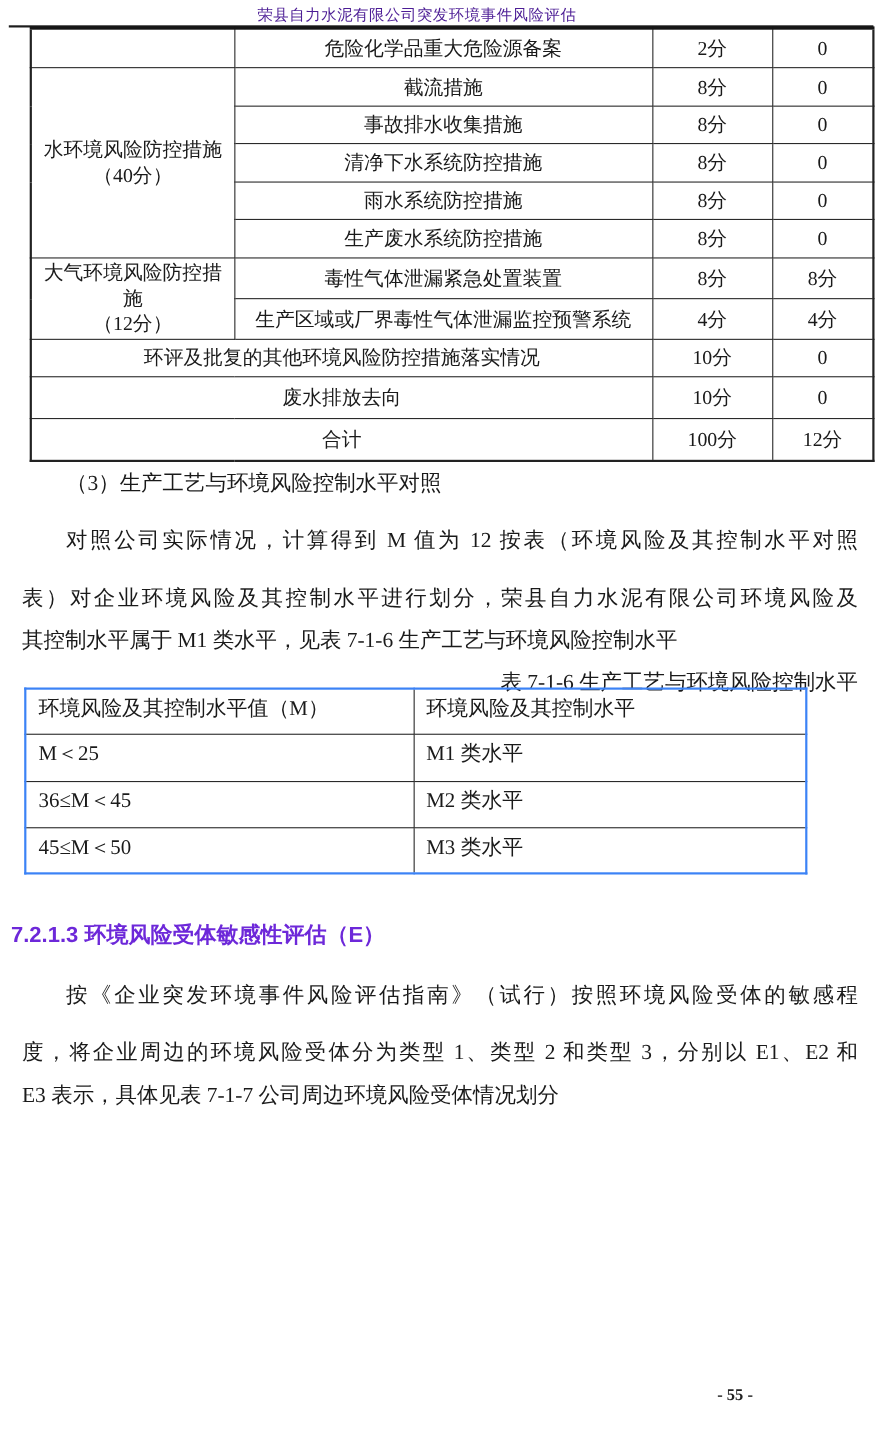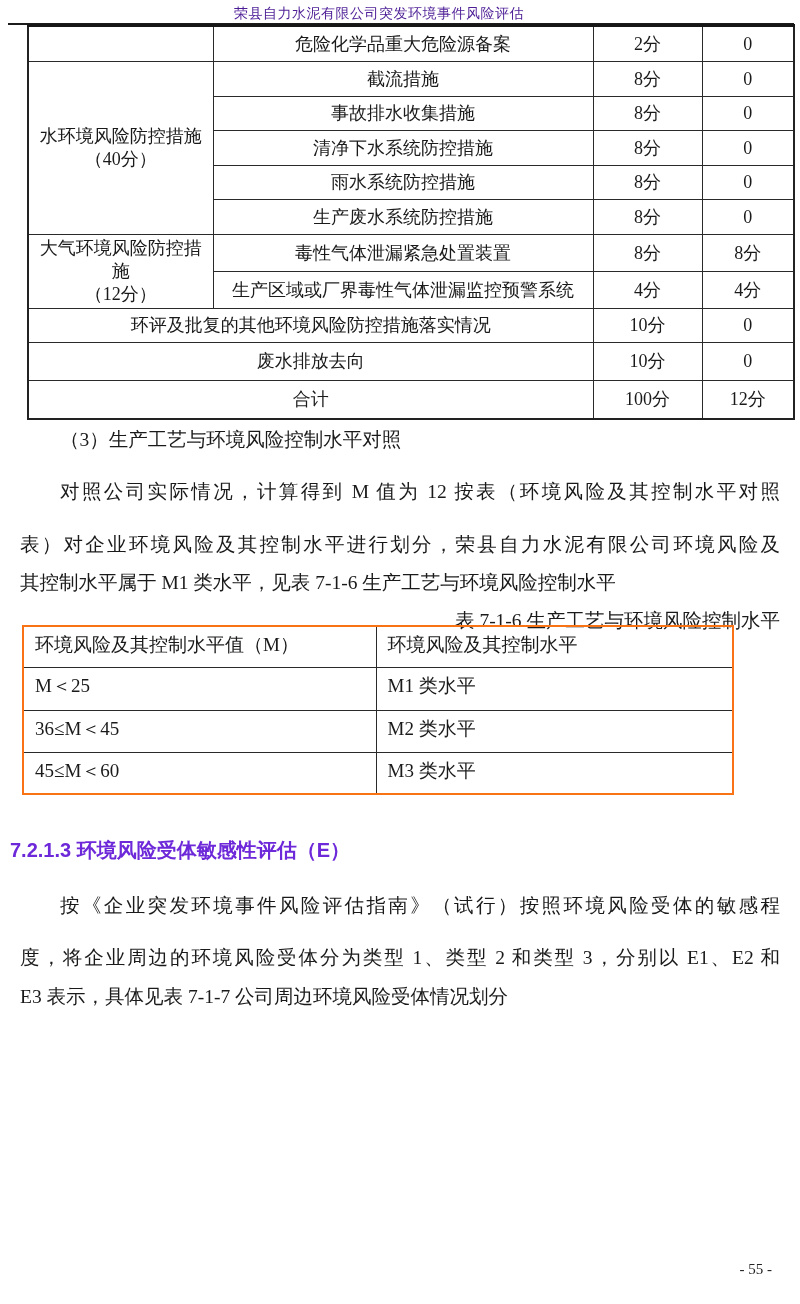--- a/index.html
+++ b/index.html
@@ -20,41 +20,41 @@
     border:2px solid #222;border-top:3px solid #161616;
   }
   table.t1 td{
     border:1.5px solid #2a2a2a;font-size:18px;text-align:center;vertical-align:middle;
     padding:0 4px;line-height:23px;overflow:hidden;
   }
 
   
   table.t2{
     position:absolute;left:22px;top:625px;width:710px;
-    border-collapse:collapse;table-layout:fixed;border:2px solid #f97316;
+    border-collapse:collapse;table-layout:fixed;border:2px solid #3b82f6;
   }
   table.t2 td{
     border:1.5px solid #2a2a2a;font-size:19px;text-align:left;vertical-align:top;
     padding:6px 0 0 11px;line-height:24px;overflow:hidden;
   }
 
   .para-block{position:absolute;left:20px;width:760px;}
   .pline{height:38.3px;line-height:38.3px;font-size:19.5px;white-space:nowrap;}
   .pline.indent{padding-left:40px;}
   .pline.fulljust{text-align:justify;text-align-last:justify;white-space:normal;padding-right:0;margin-top:14px;}
   .pline.fulljust.indent{padding-left:0;text-indent:40px;}
   .pline.center{text-align:right;}
   .section-heading{
     position:absolute;left:10px;top:836px;width:780px;
     font-family:"Liberation Sans","DejaVu Sans",sans-serif;
     font-weight:bold;font-size:20px;line-height:28px;color:#6d28d9;
   }
   .page-number{
-    position:absolute;top:1261px;left:652px;width:120px;text-align:right;
-    font-size:15px;color:#222;
+    position:absolute;top:1261px;left:652px;width:120px;text-align:left;
+    font-size:15px;color:#222;font-weight:bold;
   }
 </style>
 </head>
 <body>
 
 <div class="page">
 
   <div class="running-head">荣县自力水泥有限公司突发环境事件风险评估</div>
   <div class="head-rule"></div>
 
@@ -153,21 +153,21 @@
     </tr>
     <tr style="height:43px">
       <td>M＜25</td>
       <td>M1 类水平</td>
     </tr>
     <tr style="height:42px">
       <td>36≤M＜45</td>
       <td>M2 类水平</td>
     </tr>
     <tr style="height:42px">
-      <td>45≤M＜60</td>
+      <td>45≤M＜50</td>
       <td>M3 类水平</td>
     </tr>
   </tbody>
     </table>
 
   <div class="section-heading">7.2.1.3 环境风险受体敏感性评估（E）</div>
 
   <div class="para-block" style="top:873px">
     <div class="pline fulljust indent">按《企业突发环境事件风险评估指南》（试行）按照环境风险受体的敏感程</div>
     <div class="pline fulljust">度，将企业周边的环境风险受体分为类型 1、类型 2 和类型 3，分别以 E1、E2 和</div>

